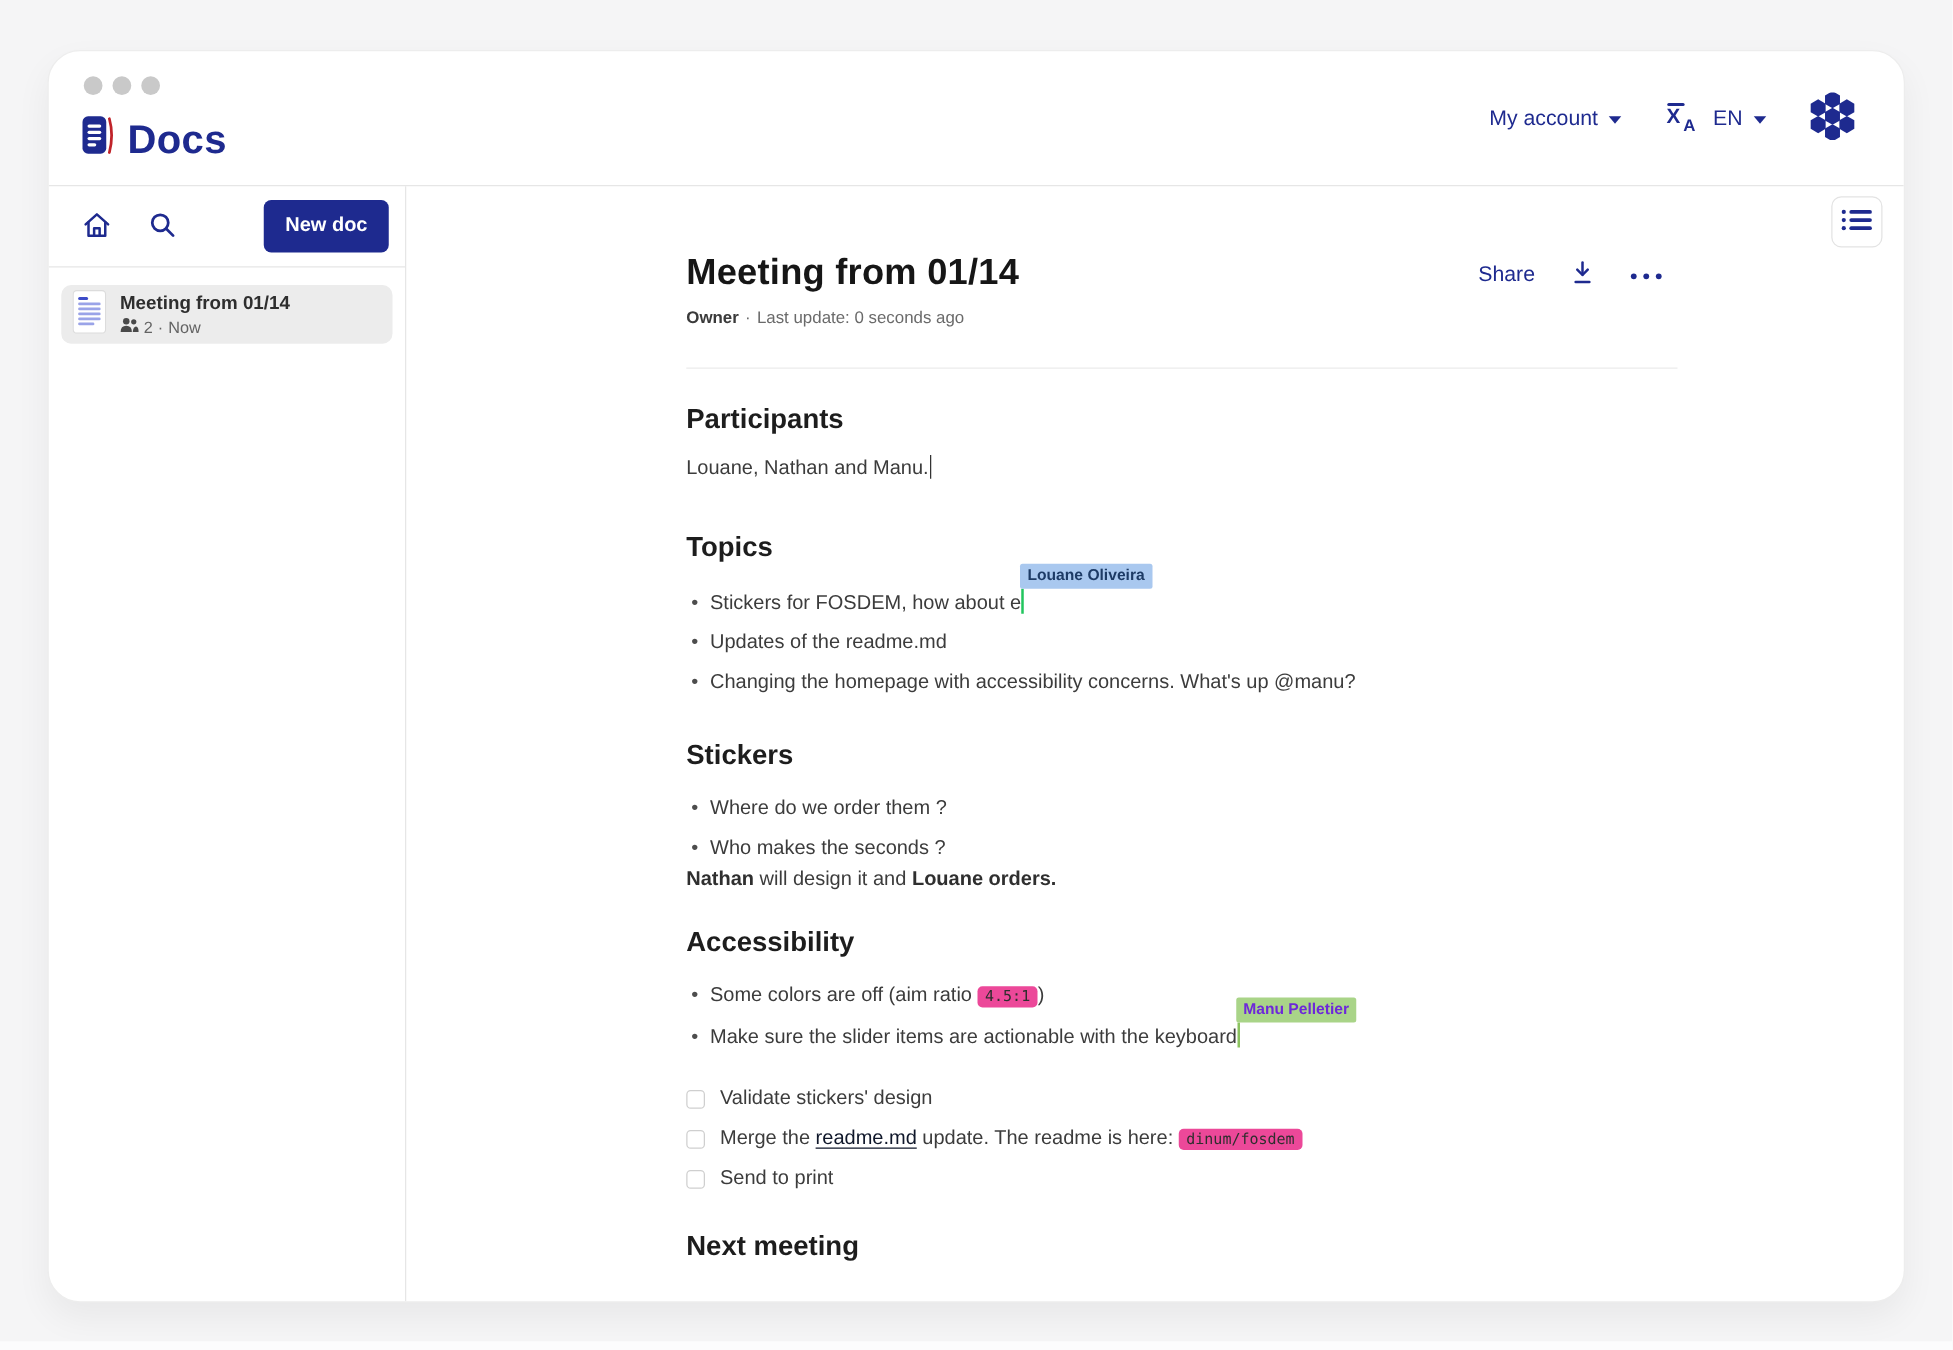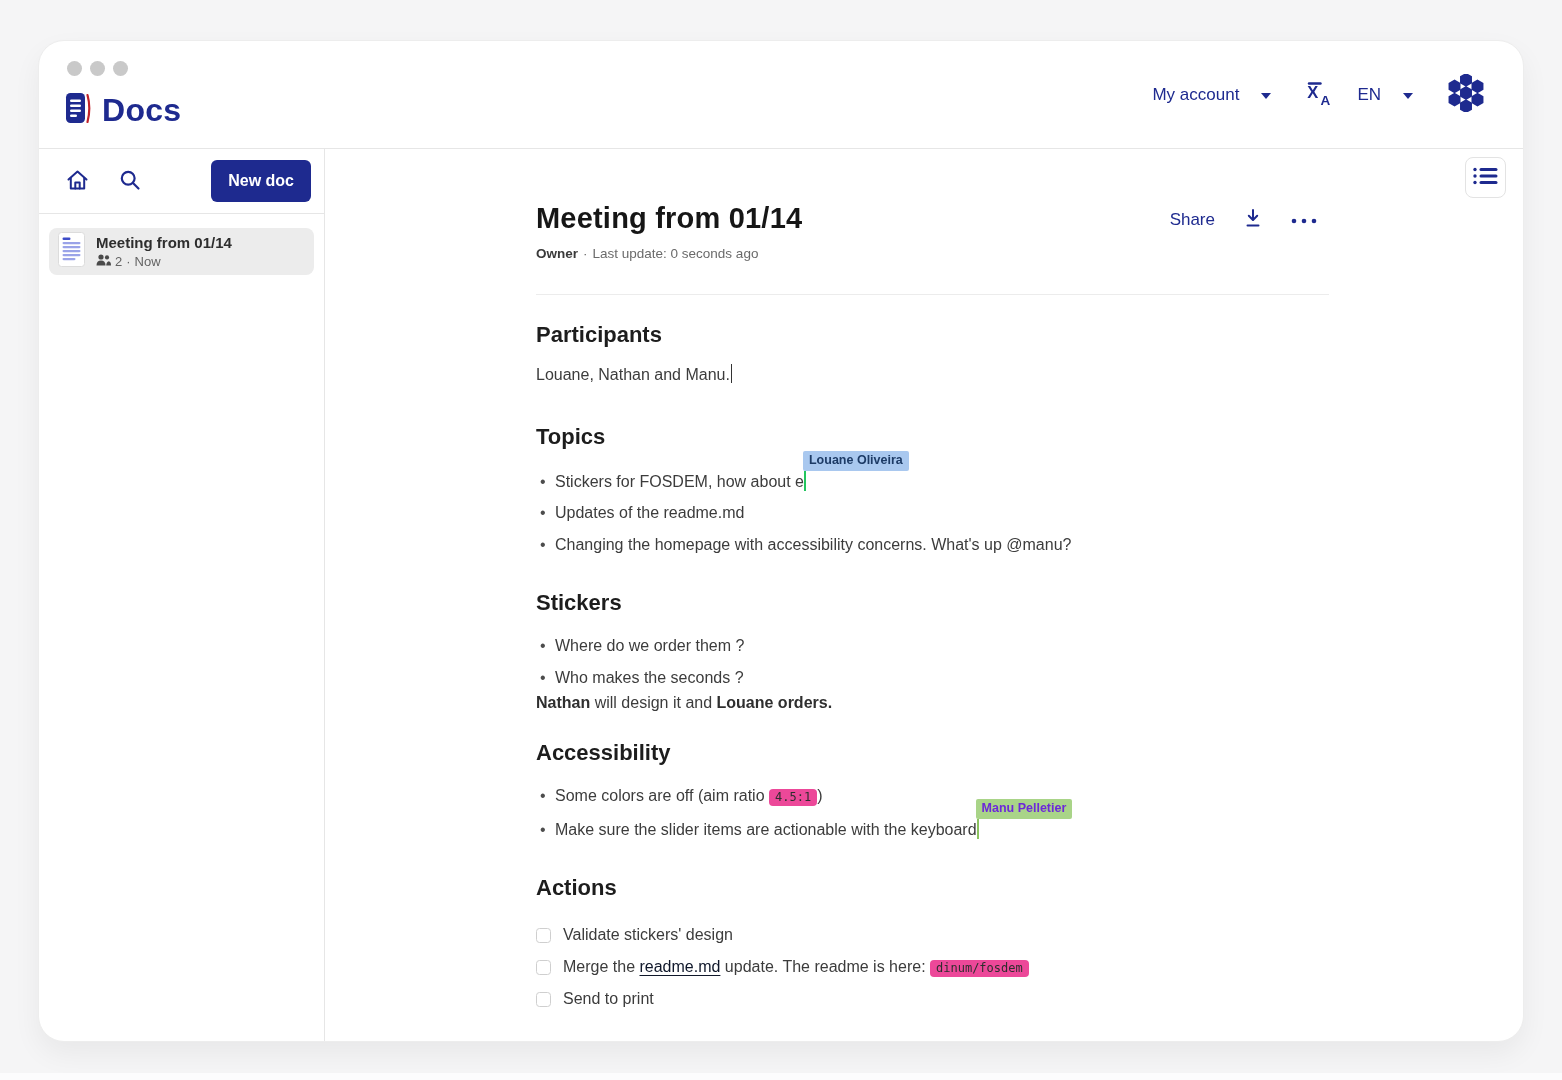--- a/index.html
+++ b/index.html
@@ -19,26 +19,26 @@
     overflow: hidden; display: flex; flex-direction: column;
   }
 
   
   .app-header { height: 108px; border-bottom: 1px solid #e6e6e6; position: relative; flex: none; }
   .traffic-dots { position: absolute; left: 28px; top: 20px; display: flex; gap: 8px; }
   .traffic-dots .dot { width: 15px; height: 15px; border-radius: 50%; background: #c9c9c9; }
   .brand { position: absolute; left: 26px; top: 50px; display: flex; align-items: center; gap: 10px; cursor: pointer; }
   .brand-name { font-size: 32px; font-weight: 700; color: #1e2a8f; letter-spacing: .3px; }
   .header-right { position: absolute; right: 38px; top: 0; height: 108px; display: flex; align-items: center; gap: 34px; color: #1e2a8f; }
-  .account-btn, .lang-btn { display: flex; align-items: center; gap: 22px; font-size: 17px; font-weight: 500; color: #1e2a8f; cursor: pointer; }
+  .account-btn, .lang-btn { display: flex; align-items: center; gap: 9px; font-size: 17px; font-weight: 500; color: #1e2a8f; cursor: pointer; }
   .caret-down { width: 0; height: 0; border-left: 5px solid transparent; border-right: 5px solid transparent; border-top: 6px solid #1e2a8f; margin-top: 2px; }
   .gaufre-btn { cursor: pointer; display: flex; align-items: center; }
 
   
-  .app-body { flex: 1; display: flex; min-height: 0; }
+  .app-body { flex: 1; display: flex; min-height: 0; gap: 13px; }
   .sidebar { width: 286px; border-right: 1px solid #e6e6e6; flex: none; }
   .sidebar-toolbar { height: 65px; border-bottom: 1px solid #e6e6e6; display: flex; align-items: center; padding: 0 13px 0 27px; gap: 30px; }
   .icon-btn { background: none; border: none; cursor: pointer; display: flex; align-items: center; justify-content: center; }
   .new-doc-btn {
     margin-left: auto; background: #1e2a8f; color: #fff; border: none; border-radius: 6px;
     font-family: "Liberation Sans", sans-serif; font-size: 16px; font-weight: 700;
     padding: 12px 17px; cursor: pointer;
   }
   .doc-list { padding: 14px 10px; }
   .doc-item { display: flex; align-items: center; gap: 11px; background: #ececec; border-radius: 8px; padding: 5px 9px; height: 47px; cursor: pointer; }
@@ -279,21 +279,20 @@
             <li>Who makes the seconds ?</li>
           </ul>
           <p class="body-p mt0"><b class="strong">Nathan</b><span> will design it and </span><b class="strong">Louane orders.</b></p>
 
           <h2 class="section-h mt27">Accessibility</h2>
           <ul class="bullets mt14">
             <li><span>Some colors are off (aim ratio </span><span class="code-chip">4.5:1</span><span>)</span></li>
             <li><span>Make sure the slider items are actionable with the keyboard</span><span class="collab-caret green"><span class="collab-tag">Manu Pelletier</span></span></li>
           </ul>
 
-          <h2 class="section-h mt30">Actions</h2>
           <div class="mt18">
             <div class="todo-row">
               <input type="checkbox" class="todo-cb" style="">
               <span>Validate stickers' design</span>
             </div>
             <div class="todo-row">
               <input type="checkbox" class="todo-cb" style="">
               <span><span>Merge the </span><a class="doc-link">readme.md</a><span> update. The readme is here: </span><span class="code-chip">dinum/fosdem</span></span>
             </div>
             <div class="todo-row">

